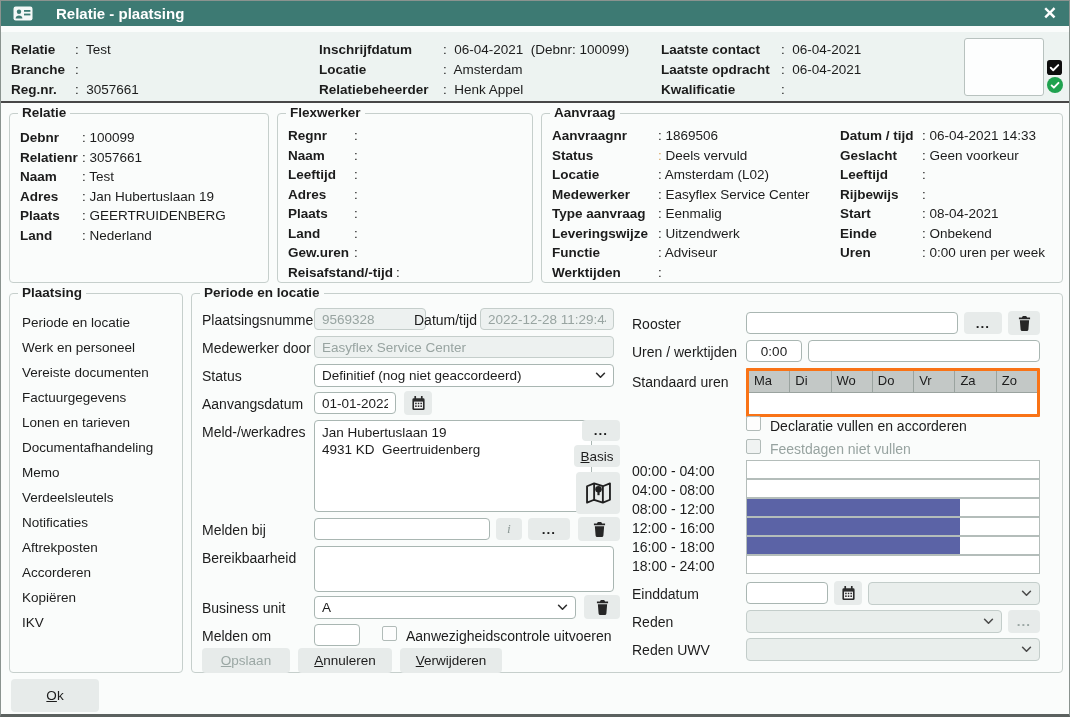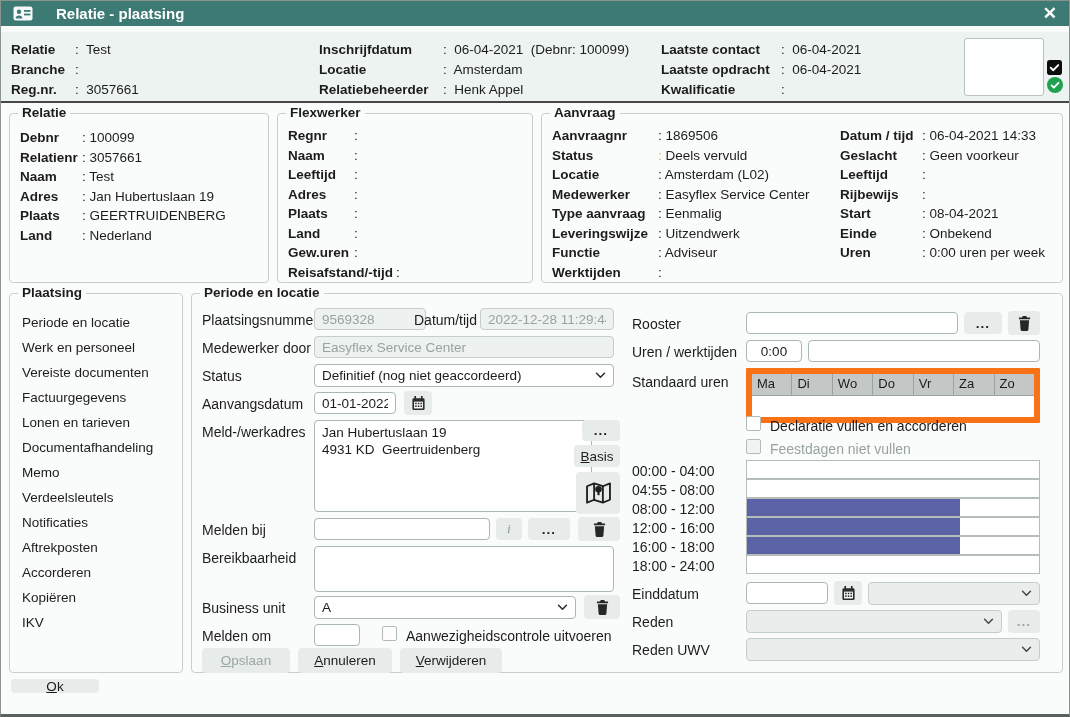--- a/index.html
+++ b/index.html
@@ -61,21 +61,21 @@
          font-size:13.5px; color:#1c1c1c; cursor:pointer; }
   .btn .acc { display:block; }
   .btn .acc::first-letter { text-decoration:underline; }
   .btn.dis { color:#9ba7a4; cursor:default; }
   .dots { font-weight:bold; letter-spacing:1px; }
   .cb { position:absolute; width:15px; height:15px; border:1px solid #b1bbb8; border-radius:2px;
         background:#fdfdfd; cursor:pointer; }
   .cb.dis { background:#f0f3f2; cursor:default; }
 
   
-  .daytable { position:absolute; left:554px; top:74px; width:294px; border:6px solid #f97316; border-radius:1px; }
+  .daytable { position:absolute; left:554px; top:74px; width:294px; border:3px solid #f97316; border-radius:1px; }
   .dayhead { display:flex; background:#c3c8c6; height:21px; }
   .dayhead span { flex:1 1 0; border-right:1px solid #9aa39f; font-size:13px; padding:2px 0 0 5px; }
   .dayhead span:last-child { border-right:none; }
   .dayempty { height:22px; background:#fff; border-top:1px solid #9aa39f; }
 
   
   .sched-row { position:absolute; left:554px; width:294px; height:19px; border:1px solid #b4bdba;
                background:#fff; overflow:hidden; cursor:pointer; }
   .sched-bar { display:block; height:100%; width:0; }
 
@@ -442,21 +442,21 @@
 
     <span class="cb" style="left:554px; top:122px;"></span>
     <span class="lab" style="left:578px; top:124px;">Declaratie vullen en accorderen</span>
     <span class="cb dis" style="left:554px; top:145px;"></span>
     <span class="lab gray" style="left:578px; top:147px;">Feestdagen niet vullen</span>
 
     <span class="lab" style="left:440px; top:169px;">00:00 - 04:00</span>
     <div class="sched-row" style="top:166px;">
         <span class="sched-bar"></span>
       </div>
-    <span class="lab" style="left:440px; top:188px;">04:55 - 08:00</span>
+    <span class="lab" style="left:440px; top:188px;">04:00 - 08:00</span>
     <div class="sched-row" style="top:185px;">
         <span class="sched-bar"></span>
       </div>
     <span class="lab" style="left:440px; top:207px;">08:00 - 12:00</span>
     <div class="sched-row" style="top:204px;">
         <span class="sched-bar" style="width: 73%; background: rgb(91, 99, 166);"></span>
       </div>
     <span class="lab" style="left:440px; top:226px;">12:00 - 16:00</span>
     <div class="sched-row" style="top:223px;">
         <span class="sched-bar" style="width: 73%; background: rgb(91, 99, 166);"></span>
@@ -513,17 +513,17 @@
     <div class="sel dis" style="left:554px; top:344px; width:294px;">
       <span></span>
       <span class="chev">
           <svg width="11" height="7" viewBox="0 0 12 8">
             <path d="M1.5 1.5L6 6l4.5-4.5" fill="none" stroke="#4a4a4a" stroke-width="1.8" stroke-linecap="round" stroke-linejoin="round"></path>
           </svg>
         </span>
     </div>
   </div>
 
-  <button class="btn" style="left:10px; top:678px; width:88px; height:14px; position:absolute;">
+  <button class="btn" style="left:10px; top:678px; width:88px; height:33px; position:absolute;">
       <span class="acc">Ok</span>
     </button>
 
 </div>
 
 </body></html>

